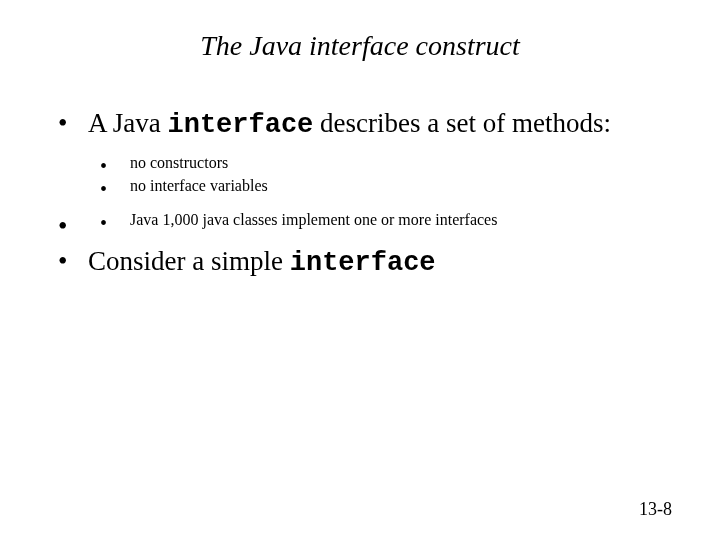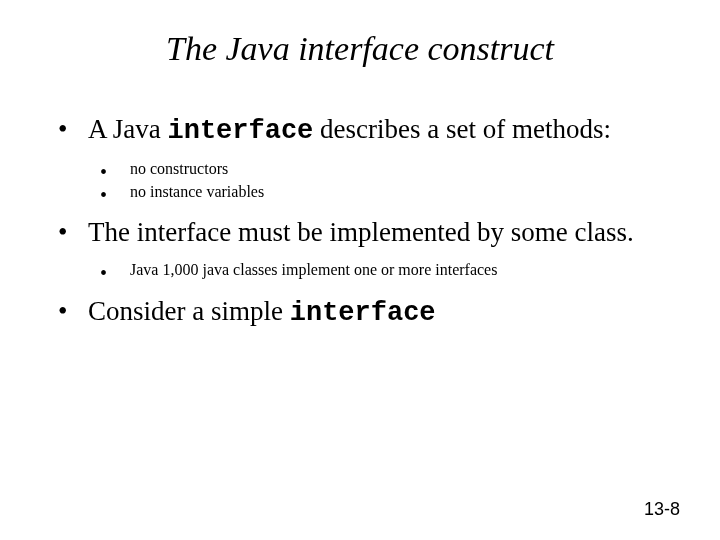--- a/index.html
+++ b/index.html
@@ -7,21 +7,21 @@
     width: 720px;
     height: 540px;
     background: #ffffff;
     font-family: "Palatino Linotype", "Book Antiqua", Palatino, Georgia, serif;
     color: #000;
     position: relative;
     padding: 20px 50px 20px 50px;
   }
   .title {
     font-style: italic;
-    font-size: 34px;
+    font-size: 28px;
     text-align: center;
     margin-top: 10px;
     margin-bottom: 45px;
     font-weight: normal;
   }
   ul.outer {
     list-style: none;
     padding-left: 0;
   }
   ul.outer > li {
@@ -59,40 +59,39 @@
     font-size: 20px;
   }
   .mono {
     font-family: "Courier New", Courier, monospace;
     font-weight: bold;
     margin-top: 12px;
   }
   .pagenum {
     position: absolute;
     bottom: 20px;
-    right: 40px;
-    font-family: Liberation Sans, sans-serif;
+    right: 48px;
+    font-family: Liberation Serif, serif;
     font-size: 18px;
   }
 </style>
 </head>
 <body>
 
 <h1 class="title">The Java interface construct</h1>
 
 <ul class="outer">
   <li>
     <span>A Java </span><span class="mono">interface</span><span> describes a set of methods:</span>
     <ul class="inner">
       <li>no constructors</li>
-      <li>no instance variables</li>
+      <li>no interface variables</li>
     </ul>
   </li>
   <li>
-    <span>The interface must be implemented by some class.</span>
     <ul class="inner">
       <li>Java 1,000 java classes implement one or more interfaces</li>
     </ul>
   </li>
   <li>
     <span>Consider a simple </span><span class="mono">interface</span>
   </li>
 </ul>
 
 <div class="pagenum">13-8</div>

